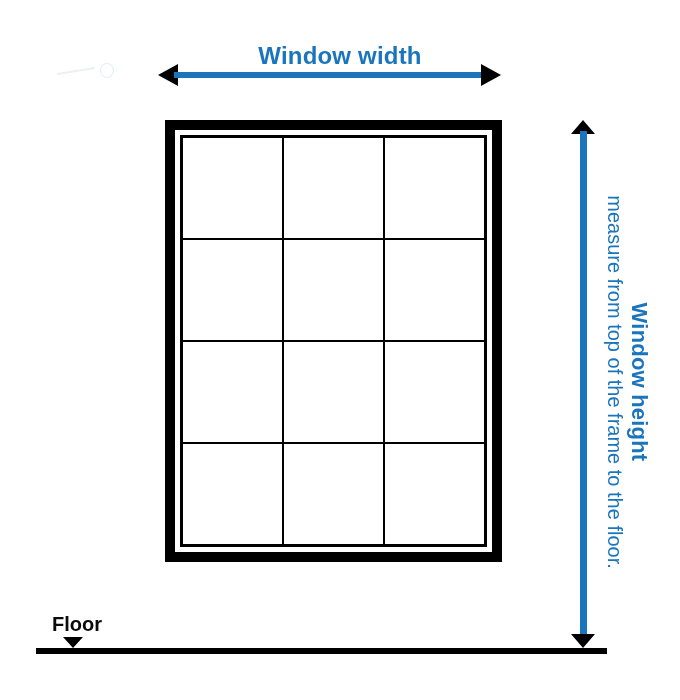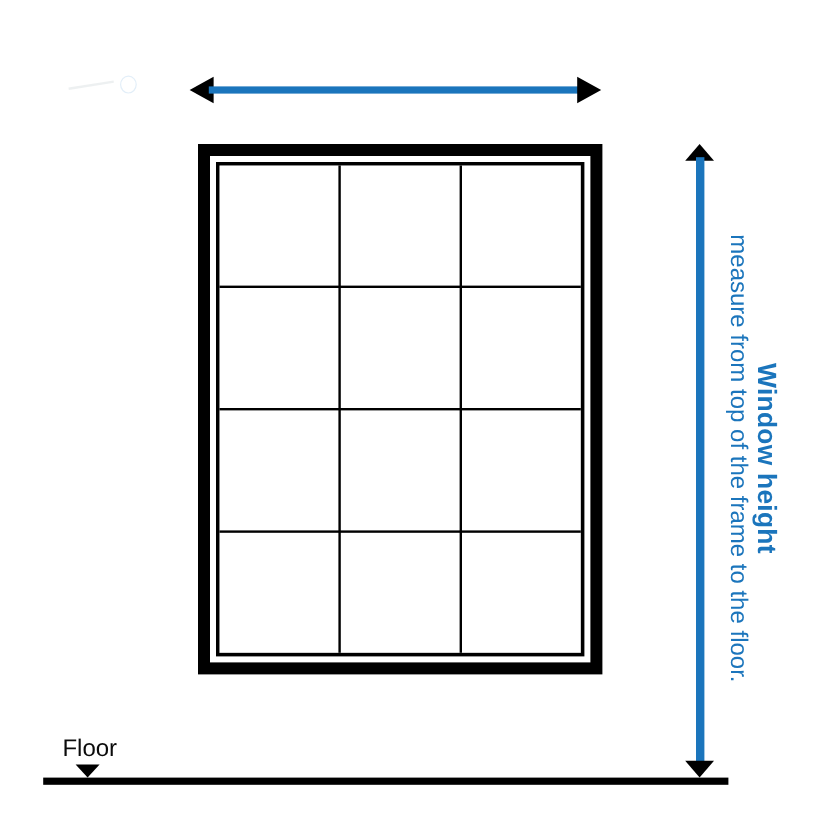--- a/index.html
+++ b/index.html
@@ -131,21 +131,21 @@
     display: block;
     font-size: 20px;
     font-weight: normal;
   }
   
   .floor-label {
     position: absolute;
     left: 52px;
     top: 613px;
     font-size: 20px;
-    font-weight: 400;
+    font-weight: 700;
     color: #0b0b0b;
     white-space: nowrap;
   }
   .floor-marker {
     position: absolute;
     left: 63px;
     top: 637px;
     width: 0; height: 0;
     border-left: 10px solid transparent;
     border-right: 10px solid transparent;
@@ -182,20 +182,21 @@
   }
 </style>
 </head>
 <body>
 
 <div class="canvas">
 
   <div class="artifact-line"></div>
   <div class="artifact-curl"></div>
 
+  <div class="width-label">Window width</div>
   <div class="arrowhead-left"></div>
   <div class="width-arrow-line"></div>
   <div class="arrowhead-right"></div>
 
   <div class="frame-outer">
     <div class="frame-inner">
       <div class="pane-grid" style="grid-template-columns: repeat(3, 1fr); grid-template-rows: repeat(4, 1fr);">
           <div class="pane"></div>
           <div class="pane"></div>
           <div class="pane"></div>

